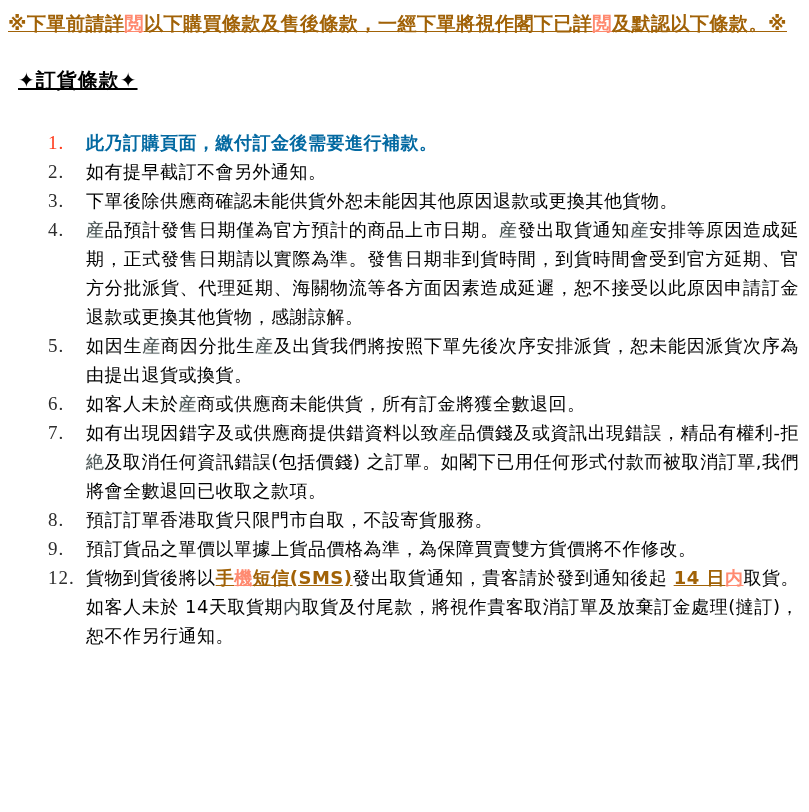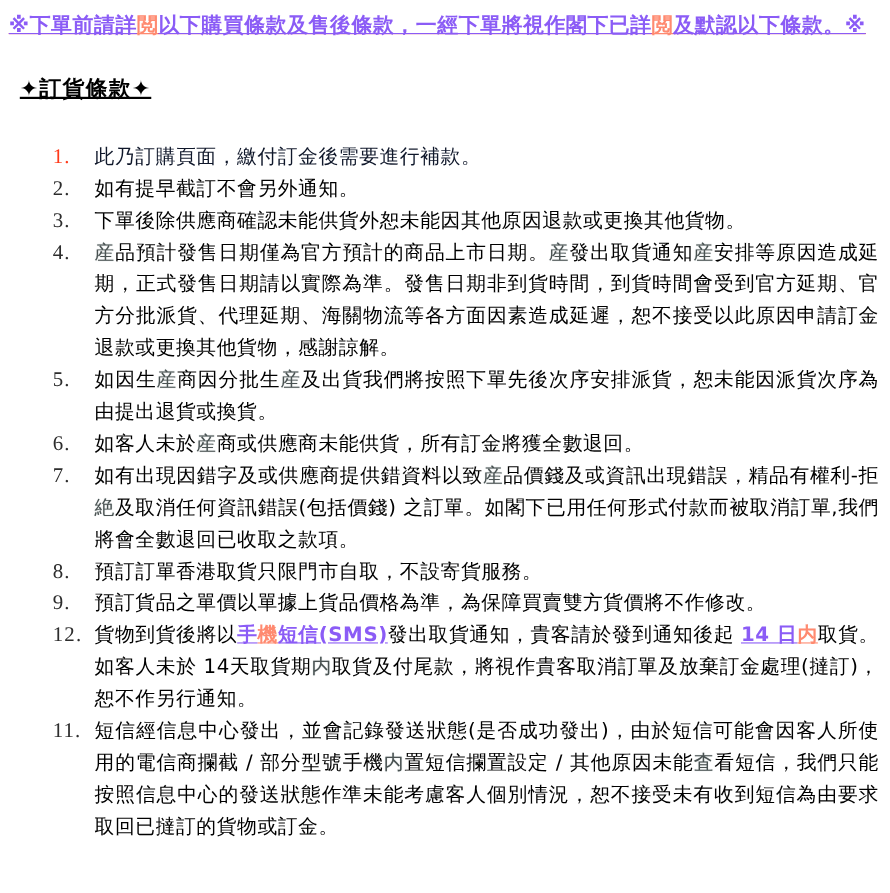--- a/index.html
+++ b/index.html
@@ -29,22 +29,22 @@
     letter-spacing:1px;
   }
   .num.r{color:#ff3a1a;}
   .txt{
     flex:1;font-size:18px;line-height:29px;
     text-align:justify;letter-spacing:0.5px;color:#000;
   }
   
   .sp{color:#000000;}
   .sf{color:#4a5252;text-shadow:0 0 1px #aab6b6;}              
-  .sr{color:#0f172a;font-weight:normal;}                          
-  .sru{color:#8b5cf6;font-weight:bold;text-decoration:underline;}
+  .sr{color:#0369a1;font-weight:bold;}                          
+  .sru{color:#a16207;font-weight:bold;text-decoration:underline;}
   .srfu{color:#ff8a70;font-weight:bold;text-decoration:underline;} 
   .sa{color:#0000cc;text-decoration:underline;cursor:pointer;}  
 </style>
 </head>
 <body>
 
 
 
 <div class="header-notice"><span class="seg sru">※下單前請詳</span><span class="seg srfu">閲</span><span class="seg sru">以下購買條款及售後條款，一經下單將視作閣下已詳</span><span class="seg srfu">閲</span><span class="seg sru">及默認以下條款。※</span></div>
 <br>
@@ -85,20 +85,16 @@
       <div class="txt"><span class="seg sp">預訂訂單香港取貨只限門市自取，不設寄貨服務。</span></div>
     </div>
     <div class="row">
       <span class="num">9.</span>
       <div class="txt"><span class="seg sp">預訂貨品之單價以單據上貨品價格為準，為保障買賣雙方貨價將不作修改。</span></div>
     </div>
     <div class="row">
       <span class="num">12.</span>
       <div class="txt"><span class="seg sp">貨物到貨後將以</span><span class="seg sru">手</span><span class="seg srfu">機</span><span class="seg sru">短信(SMS)</span><span class="seg sp">發出取貨通知，貴客請於發到通知後起 </span><span class="seg sru">14 日</span><span class="seg srfu">内</span><span class="seg sp">取貨。如客人未於 14天取貨期</span><span class="seg sf">内</span><span class="seg sp">取貨及付尾款，將視作貴客取消訂單及放棄訂金處理(撻訂)，恕不作另行通知。</span></div>
     </div>
-    <div class="row">
-      <span class="num">11.</span>
-      <div class="txt"><span class="seg sp">短信經信息中心發出，並會記錄發送狀態(是否成功發出)，由於短信可能會因客人所使用的電信商攔截 / 部分型號手機</span><span class="seg sf">内</span><span class="seg sp">置短信攔置設定 / 其他原因未能</span><span class="seg sf">査</span><span class="seg sp">看短信，我們只能按照信息中心的發送狀態作準未能考慮客人個別情況，恕不接受未有收到短信為由要求取回已撻訂的貨物或訂金。</span></div>
-    </div>
   </div>
 
 
 
 
 </body></html>

